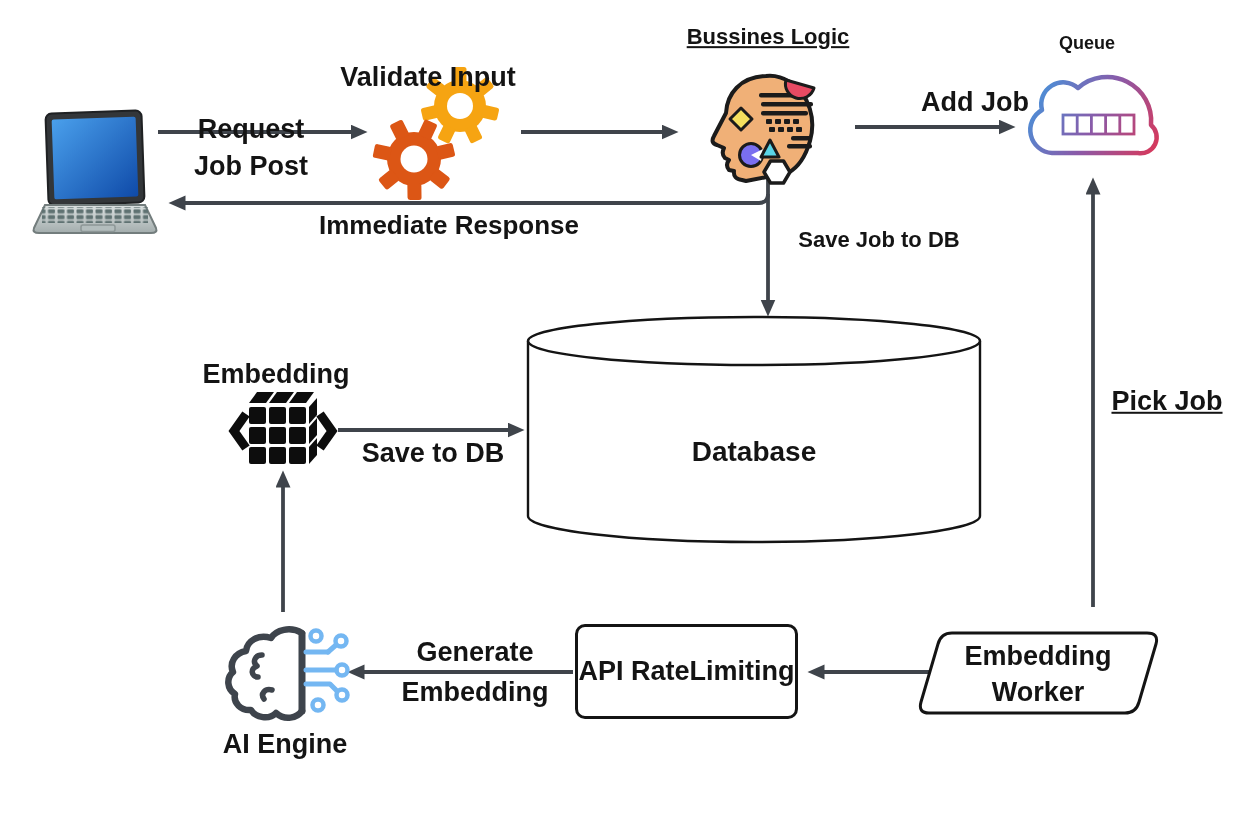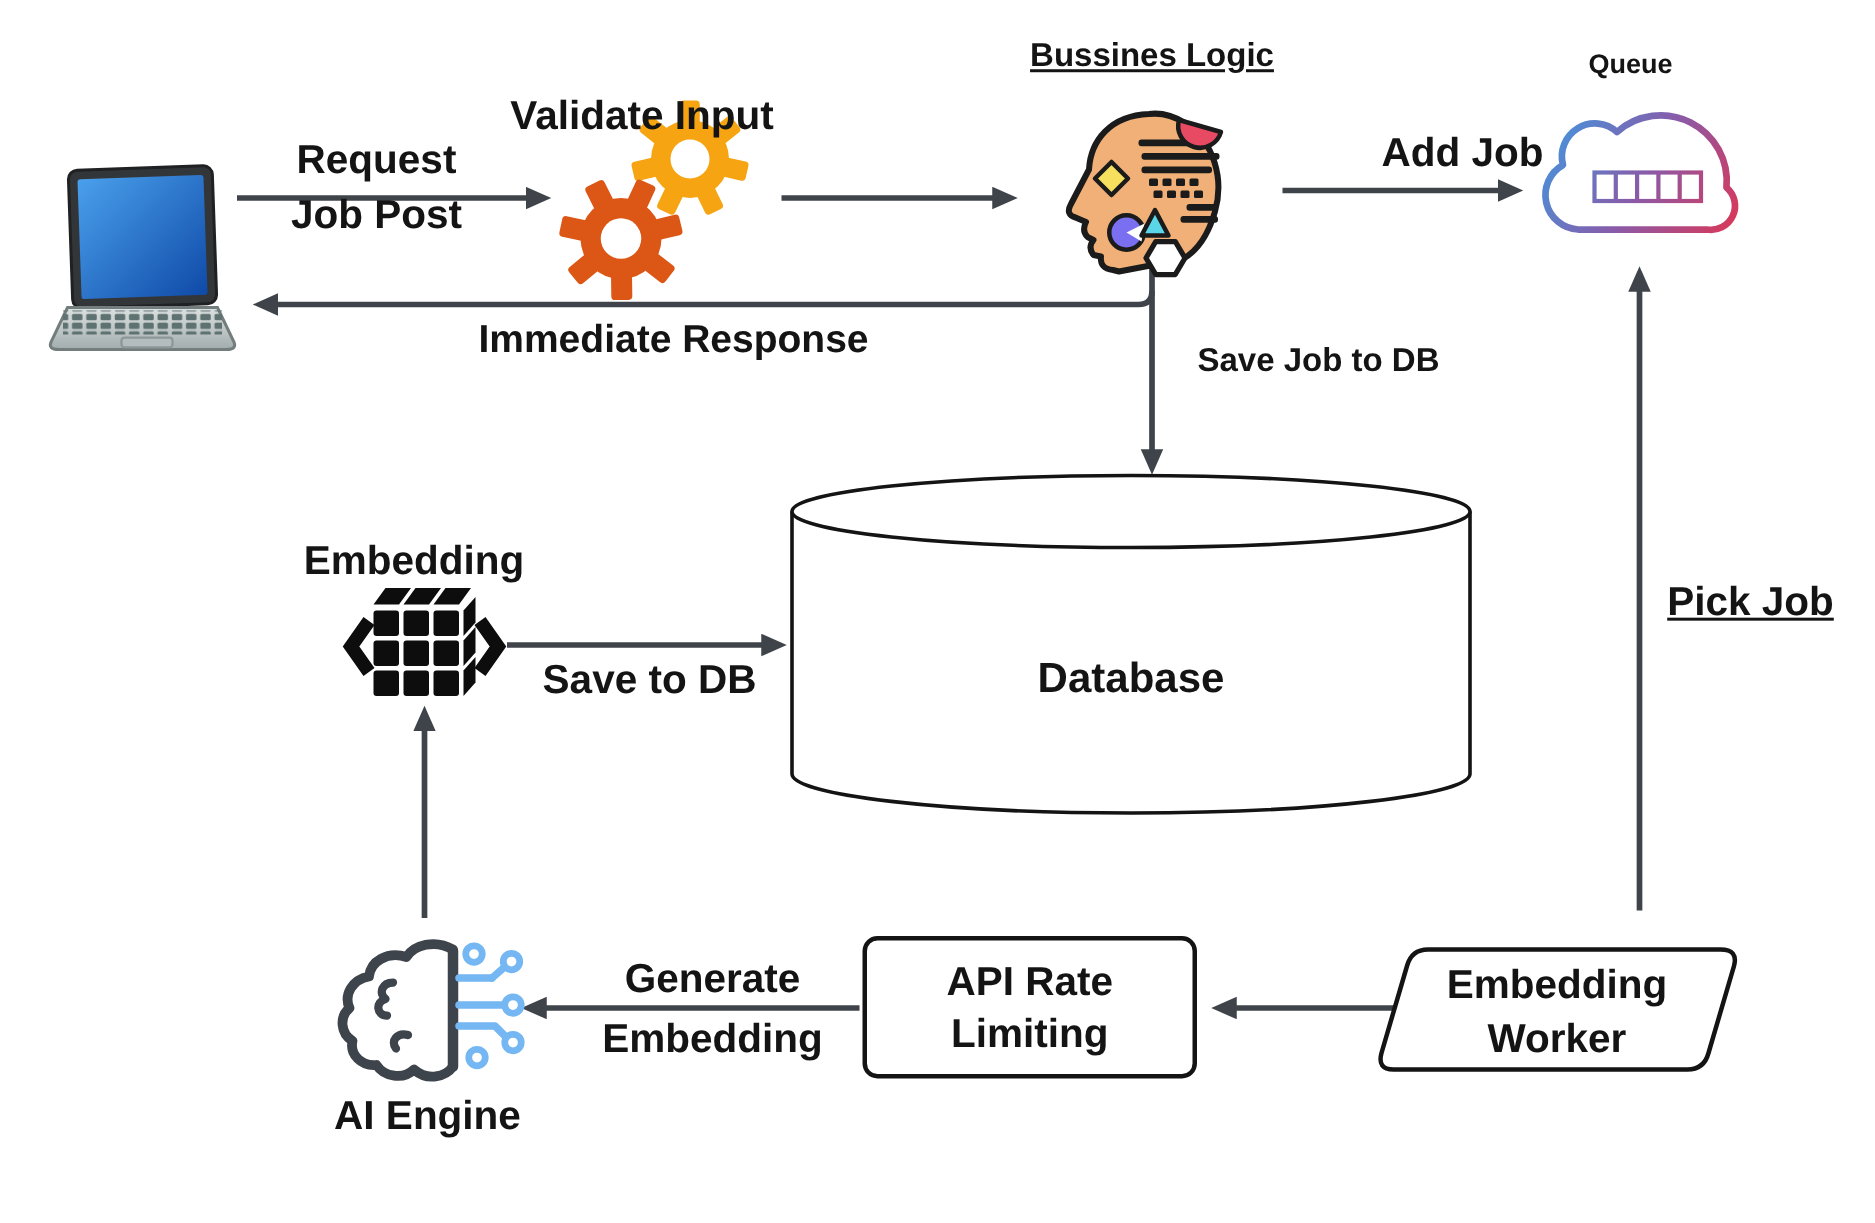--- a/index.html
+++ b/index.html
@@ -21,21 +21,21 @@
   .stop-cb { stop-color:var(--c-cloud-blue,#4a90d8); }
   .stop-cm { stop-color:var(--c-cloud-mid,#8a5aa8); }
   .stop-cr { stop-color:var(--c-cloud-red,#d6395c); }
   .stop-s1 { stop-color:var(--c-screen-blue-1,#4aa0ec); }
   .stop-s2 { stop-color:var(--c-screen-blue-2,#0f4aa8); }
   .stop-b1 { stop-color:var(--c-laptop-silver-1,#dce1e1); }
   .stop-b2 { stop-color:var(--c-laptop-silver-2,#a3adad); }
   .apibox {
     position:absolute; left:575px; top:624px; width:223px; height:95px;
     border:3px solid var(--c-shape-border,#141414); border-radius:10px; background:#fff;
-    display:flex; flex-direction:column; align-items:center; justify-content:center;
+    display:flex; flex-direction:row; align-items:center; justify-content:center;
     font-weight:700; font-size:27px; line-height:35px; box-sizing:border-box;
   }
 </style>
 </head>
 <body>
 
 <div class="canvas">
 
   <svg class="layer" width="1250" height="815" viewBox="0 0 1250 815">
     <defs>
@@ -184,21 +184,21 @@
       <path d="M 45 205 L 145 205 L 156 228 Q 158 233 151 233 L 39 233 Q 32 233 34 228 Z" fill="url(#bgrad)" stroke="#737d7d" stroke-width="2"></path>
       <rect x="42" y="207" width="106" height="16" fill="url(#keys)"></rect>
       <rect x="81" y="225" width="34" height="6.5" rx="2" fill="#b3bdbd" stroke="#8d9797" stroke-width="1.5"></rect>
     </g>
   </svg>
 
   <div class="lbl" style="left:428px; top:37px;  font-size:27px;margin-top:40px;">Validate Input</div>
   <div class="lbl" style="left:768px; top:37px;  font-size:22px;text-decoration:underline;">Bussines Logic</div>
   <div class="lbl" style="left:1087px; top:43px; font-size:18px;">Queue</div>
 
-  <div class="lbl" style="left:251px; top:125px; font-size:27px; line-height:37px;">
+  <div class="lbl" style="left:251px; top:148px; font-size:27px; line-height:37px;">
     <span>Request</span>
     <span>Job Post</span>
   </div>
 
   <div class="lbl" style="left:975px; top:102px; font-size:27px;">Add Job</div>
   <div class="lbl" style="left:449px; top:226px; font-size:26px;">Immediate Response</div>
   <div class="lbl" style="left:879px; top:240px; font-size:22px;">Save Job to DB</div>
   <div class="lbl" style="left:1167px; top:401px; font-size:27px;text-decoration:underline;">Pick Job</div>
   <div class="lbl" style="left:754px; top:452px; font-size:28px;">Database</div>
   <div class="lbl" style="left:276px; top:374px; font-size:27px;">Embedding</div>

